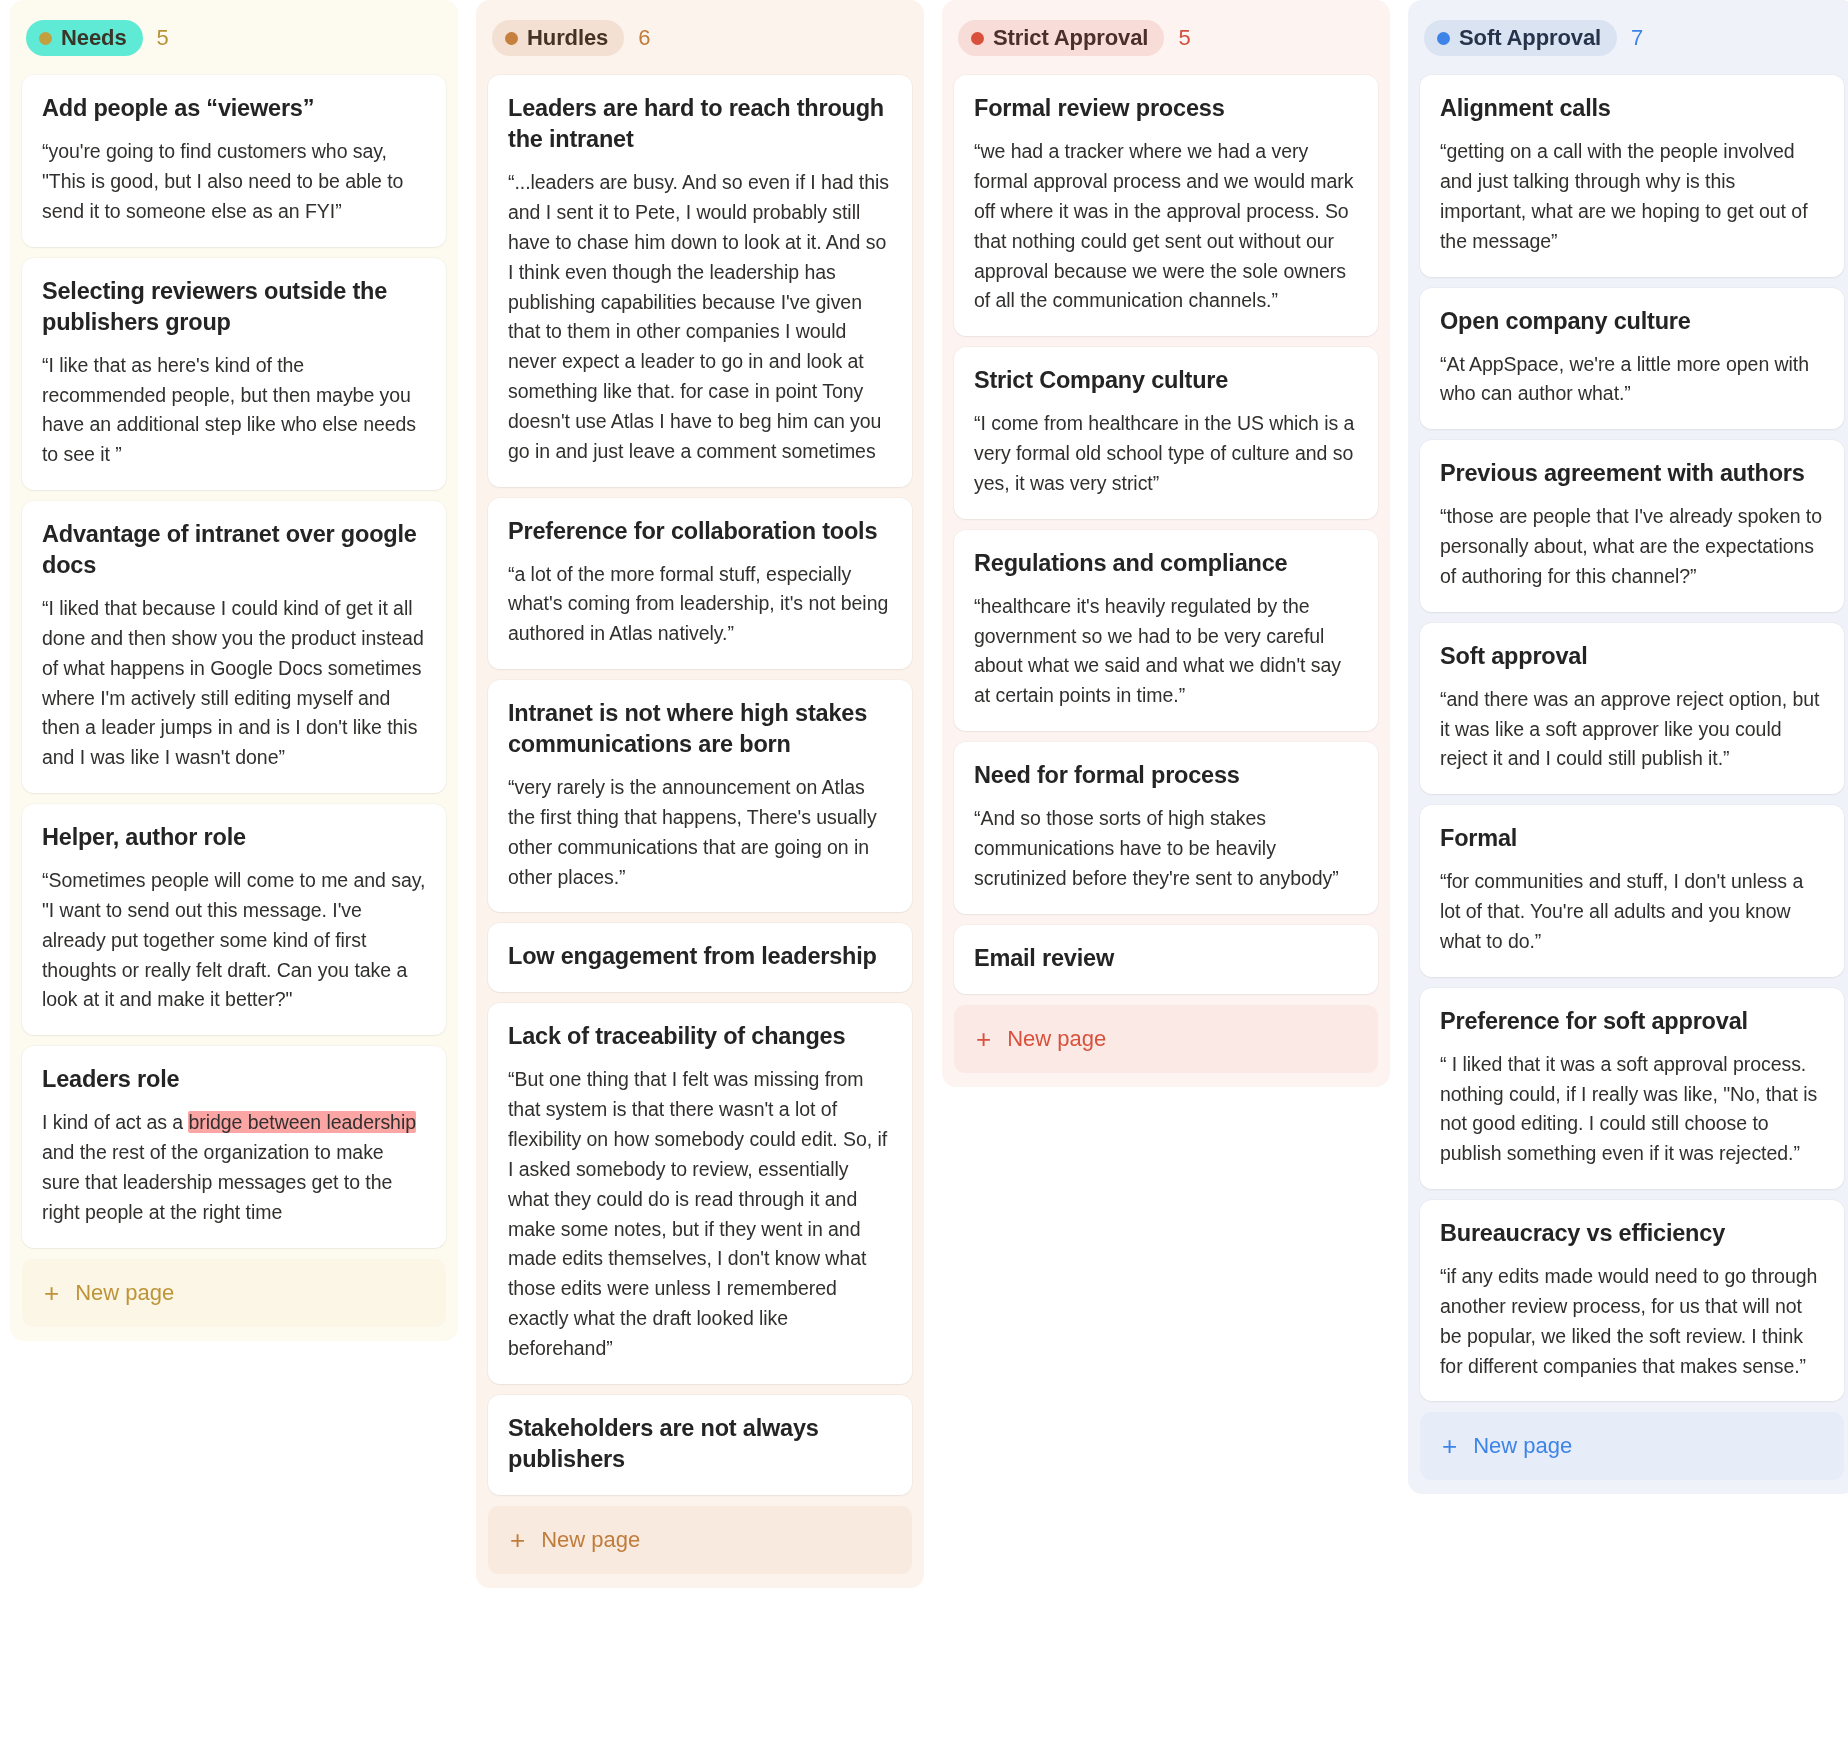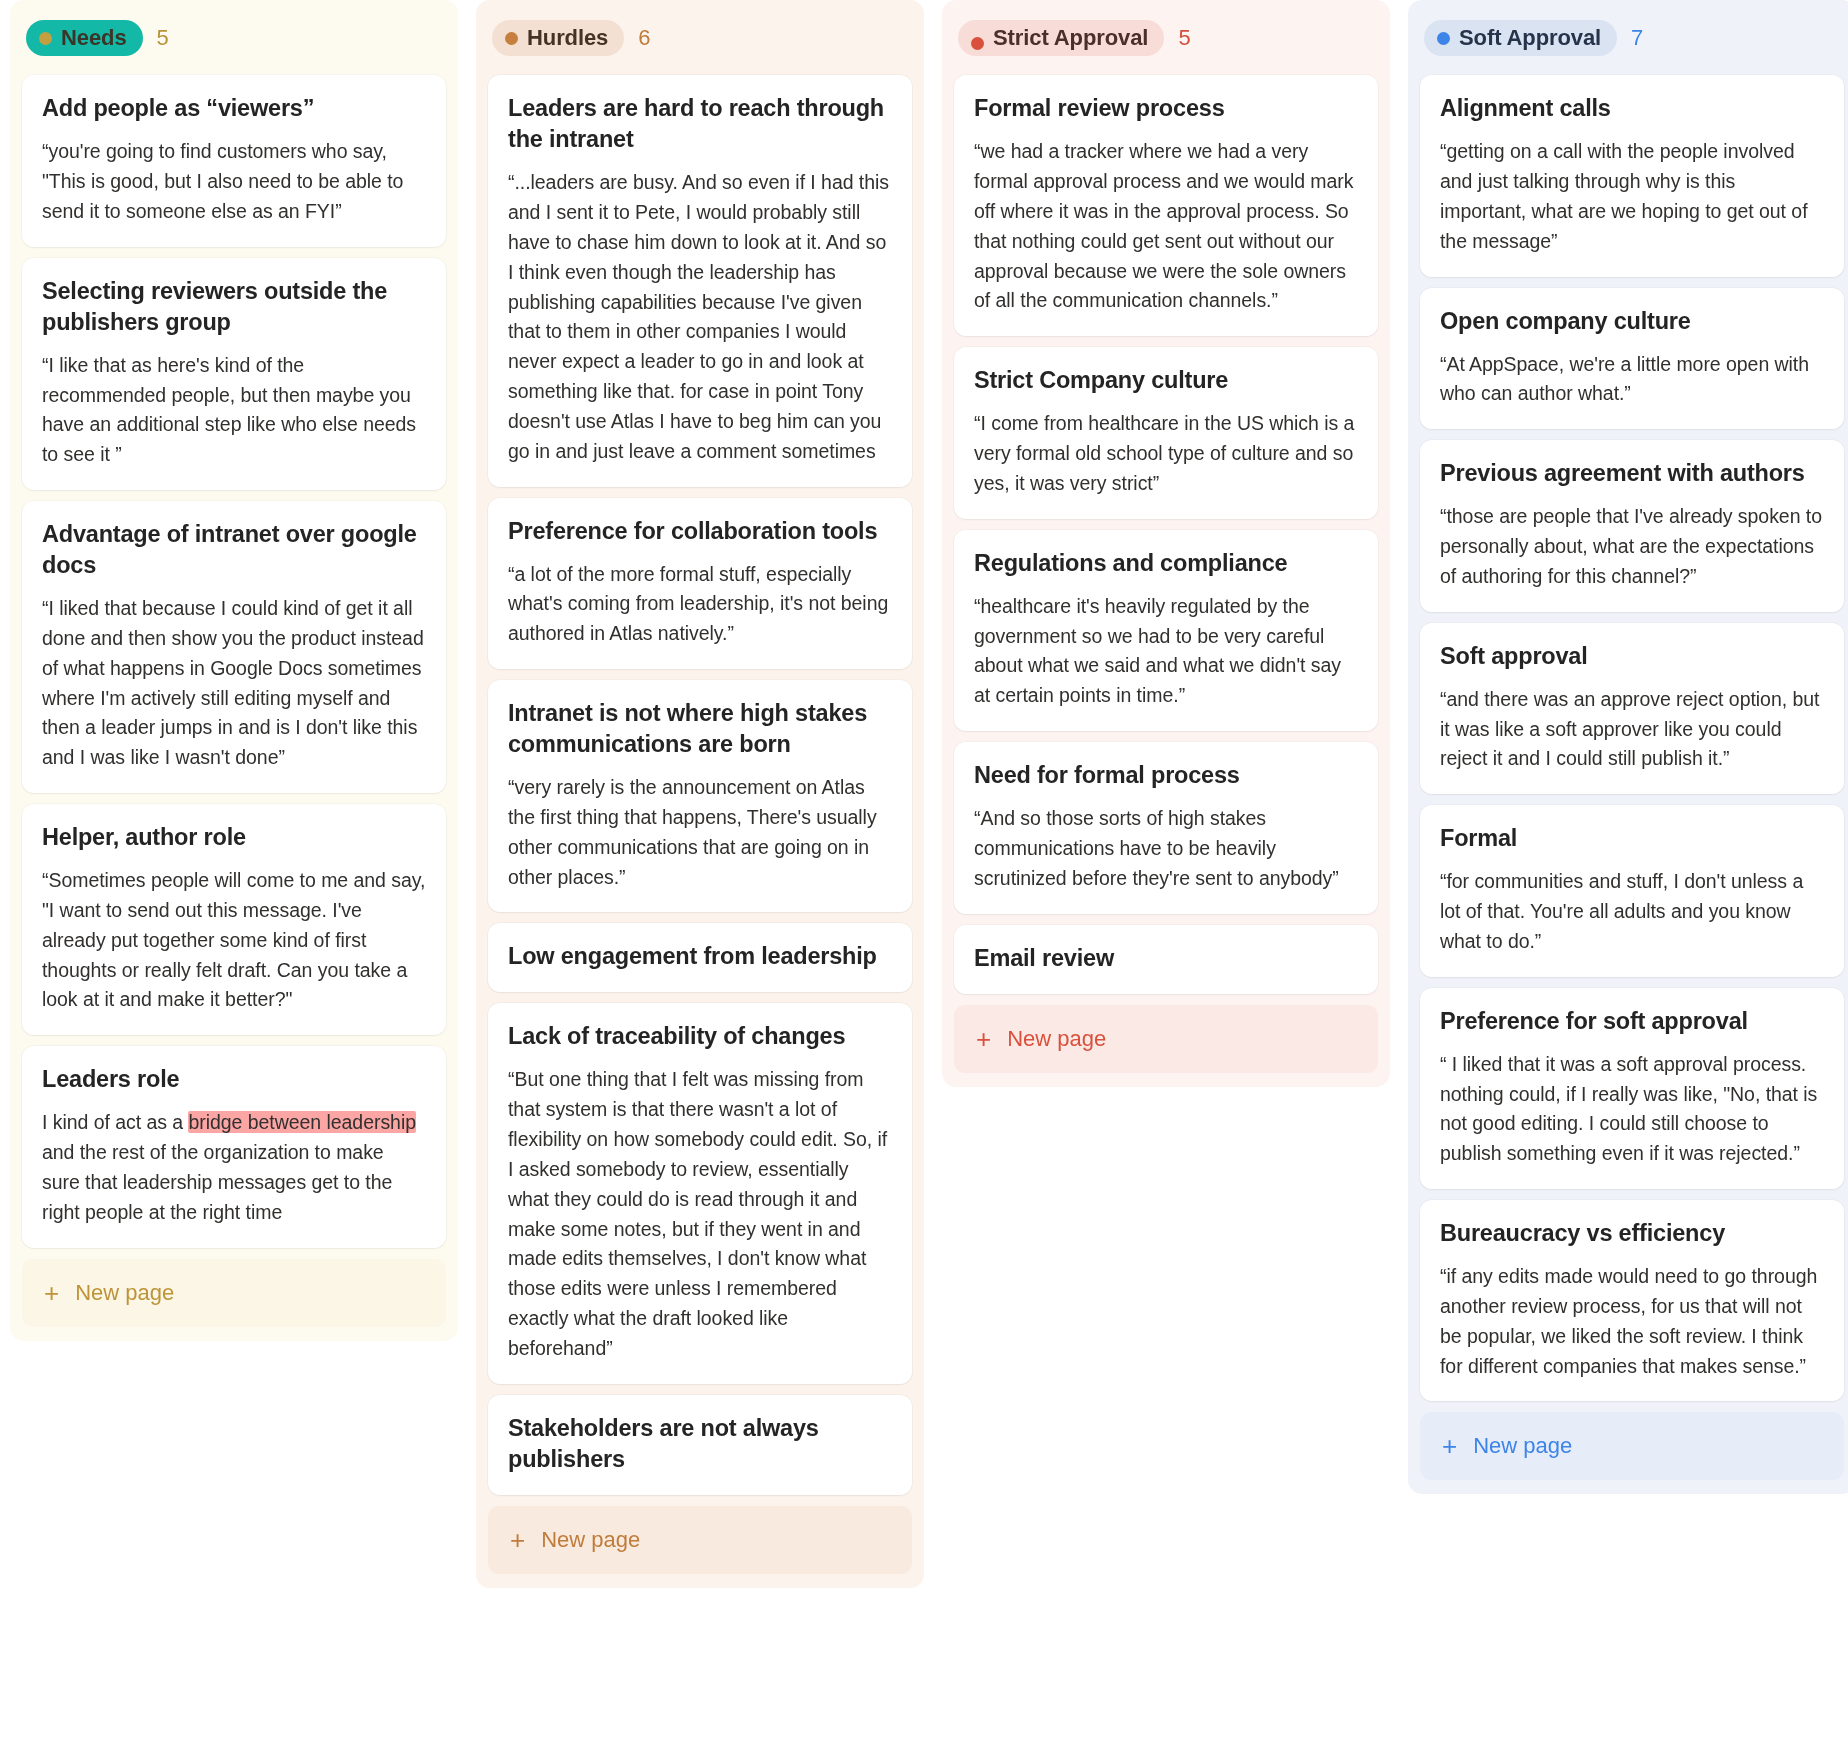--- a/index.html
+++ b/index.html
@@ -63,29 +63,29 @@
     flex: 0 0 13px;
     display: block;
   }
 
   .count {
     font-size: 22px;
     font-weight: 500;
   }
 
   
-  .tag-needs   { background: #14b8a6; color: #3a3528; }
+  .tag-needs   { background: #5eead4; color: #3a3528; }
   .tag-needs   .dot { background: #c39f3f; }
   .cnt-needs   { color: #b99338; }
 
   .tag-hurdles { background: #f3e0d3; color: #453226; }
   .tag-hurdles .dot { background: #c77f3e; }
   .cnt-hurdles { color: #c07c3b; }
 
-  .tag-strict  { background: #f7dcd7; color: #4a2f2c; align-items: flex-end; }
+  .tag-strict  { background: #f7dcd7; color: #4a2f2c; }
   .tag-strict  .dot { background: #d9503c; }
   .cnt-strict  { color: #d2503e; }
 
   .tag-soft    { background: #d9e3f2; color: #27334a; }
   .tag-soft    .dot { background: #3d84e8; }
   .cnt-soft    { color: #3d84e8; }
 
   .card {
     background: #ffffff;
     border-radius: 12px;

